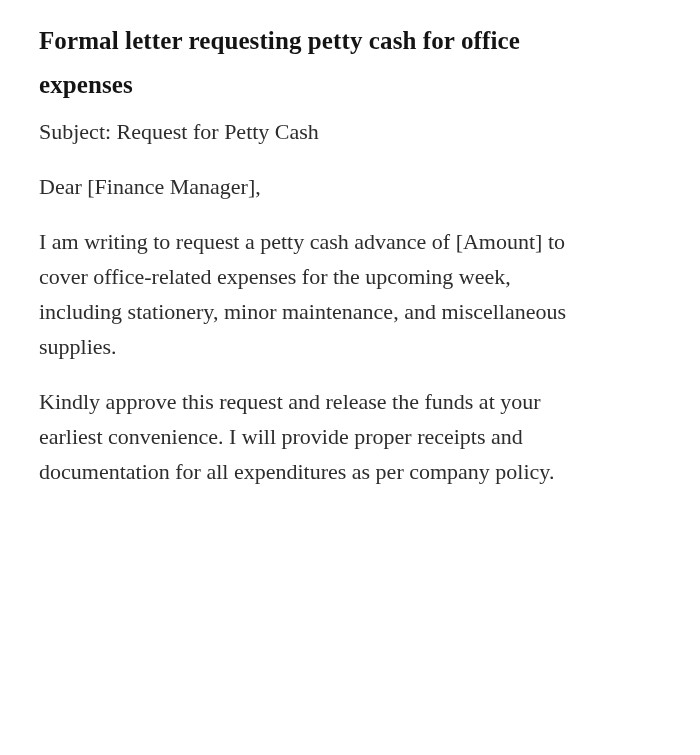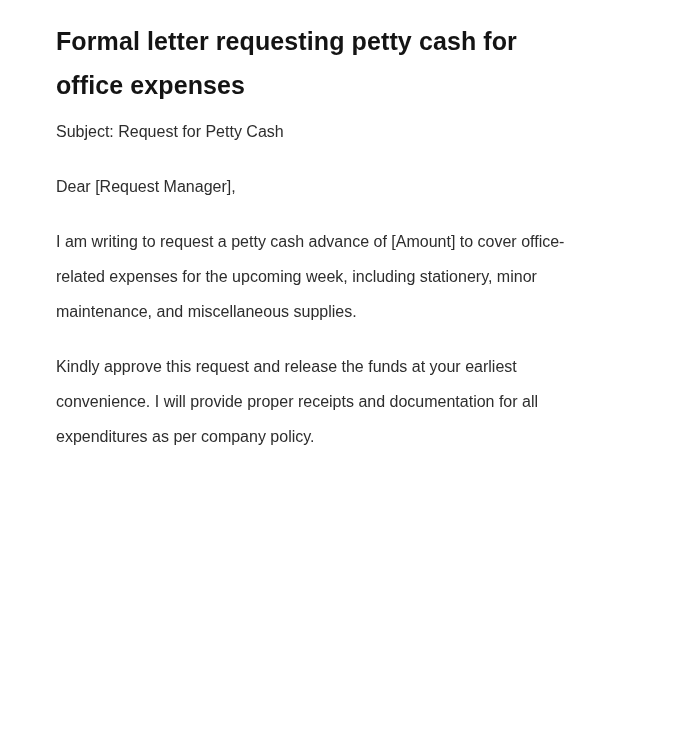--- a/index.html
+++ b/index.html
@@ -9,55 +9,55 @@
   }
   body {
     width: 700px;
     height: 755px;
     overflow: hidden;
   }
   .page {
     box-sizing: border-box;
     width: 616px;
     min-height: 755px;
-    padding: 19px 40px 30px 56px;
+    padding: 19px 40px 30px 39px;
     background: var(--page-bg, #ffffff);
-    font-family: Liberation Sans, sans-serif;
+    font-family: Liberation Serif, serif;
     -webkit-font-smoothing: antialiased;
   }
   .doc-title {
     color: var(--heading-color, #141414);
     font-size: 25px;
     line-height: 44px;
     font-weight: 700;
     letter-spacing: 0.1px;
     margin: 0;
     max-width: 600px;
   }
   .body-text {
     color: var(--body-color, #2d2d2d);
-    font-size: 16px;
+    font-size: 22px;
     line-height: 35px;
     font-weight: 400;
     margin: 20px 0 0 0;
     max-width: 596px;
   }
   .body-text.first {
     margin-top: 7px;
   }
 </style>
 </head>
 <body>
 
 <main class="page">
   <h1 class="doc-title">Formal letter requesting petty cash for office expenses</h1>
 
   <p class="body-text first">Subject: Request for Petty Cash</p>
 
-  <p class="body-text">Dear [Request Manager],</p>
+  <p class="body-text">Dear [Finance Manager],</p>
 
   <p class="body-text">I am writing to request a petty cash advance of [Amount] to cover office-related expenses for the upcoming week, including stationery, minor maintenance, and miscellaneous supplies.</p>
 
   <p class="body-text">Kindly approve this request and release the funds at your earliest convenience. I will provide proper receipts and documentation for all expenditures as per company policy.</p>
 
 
 
 
 </main>
 

